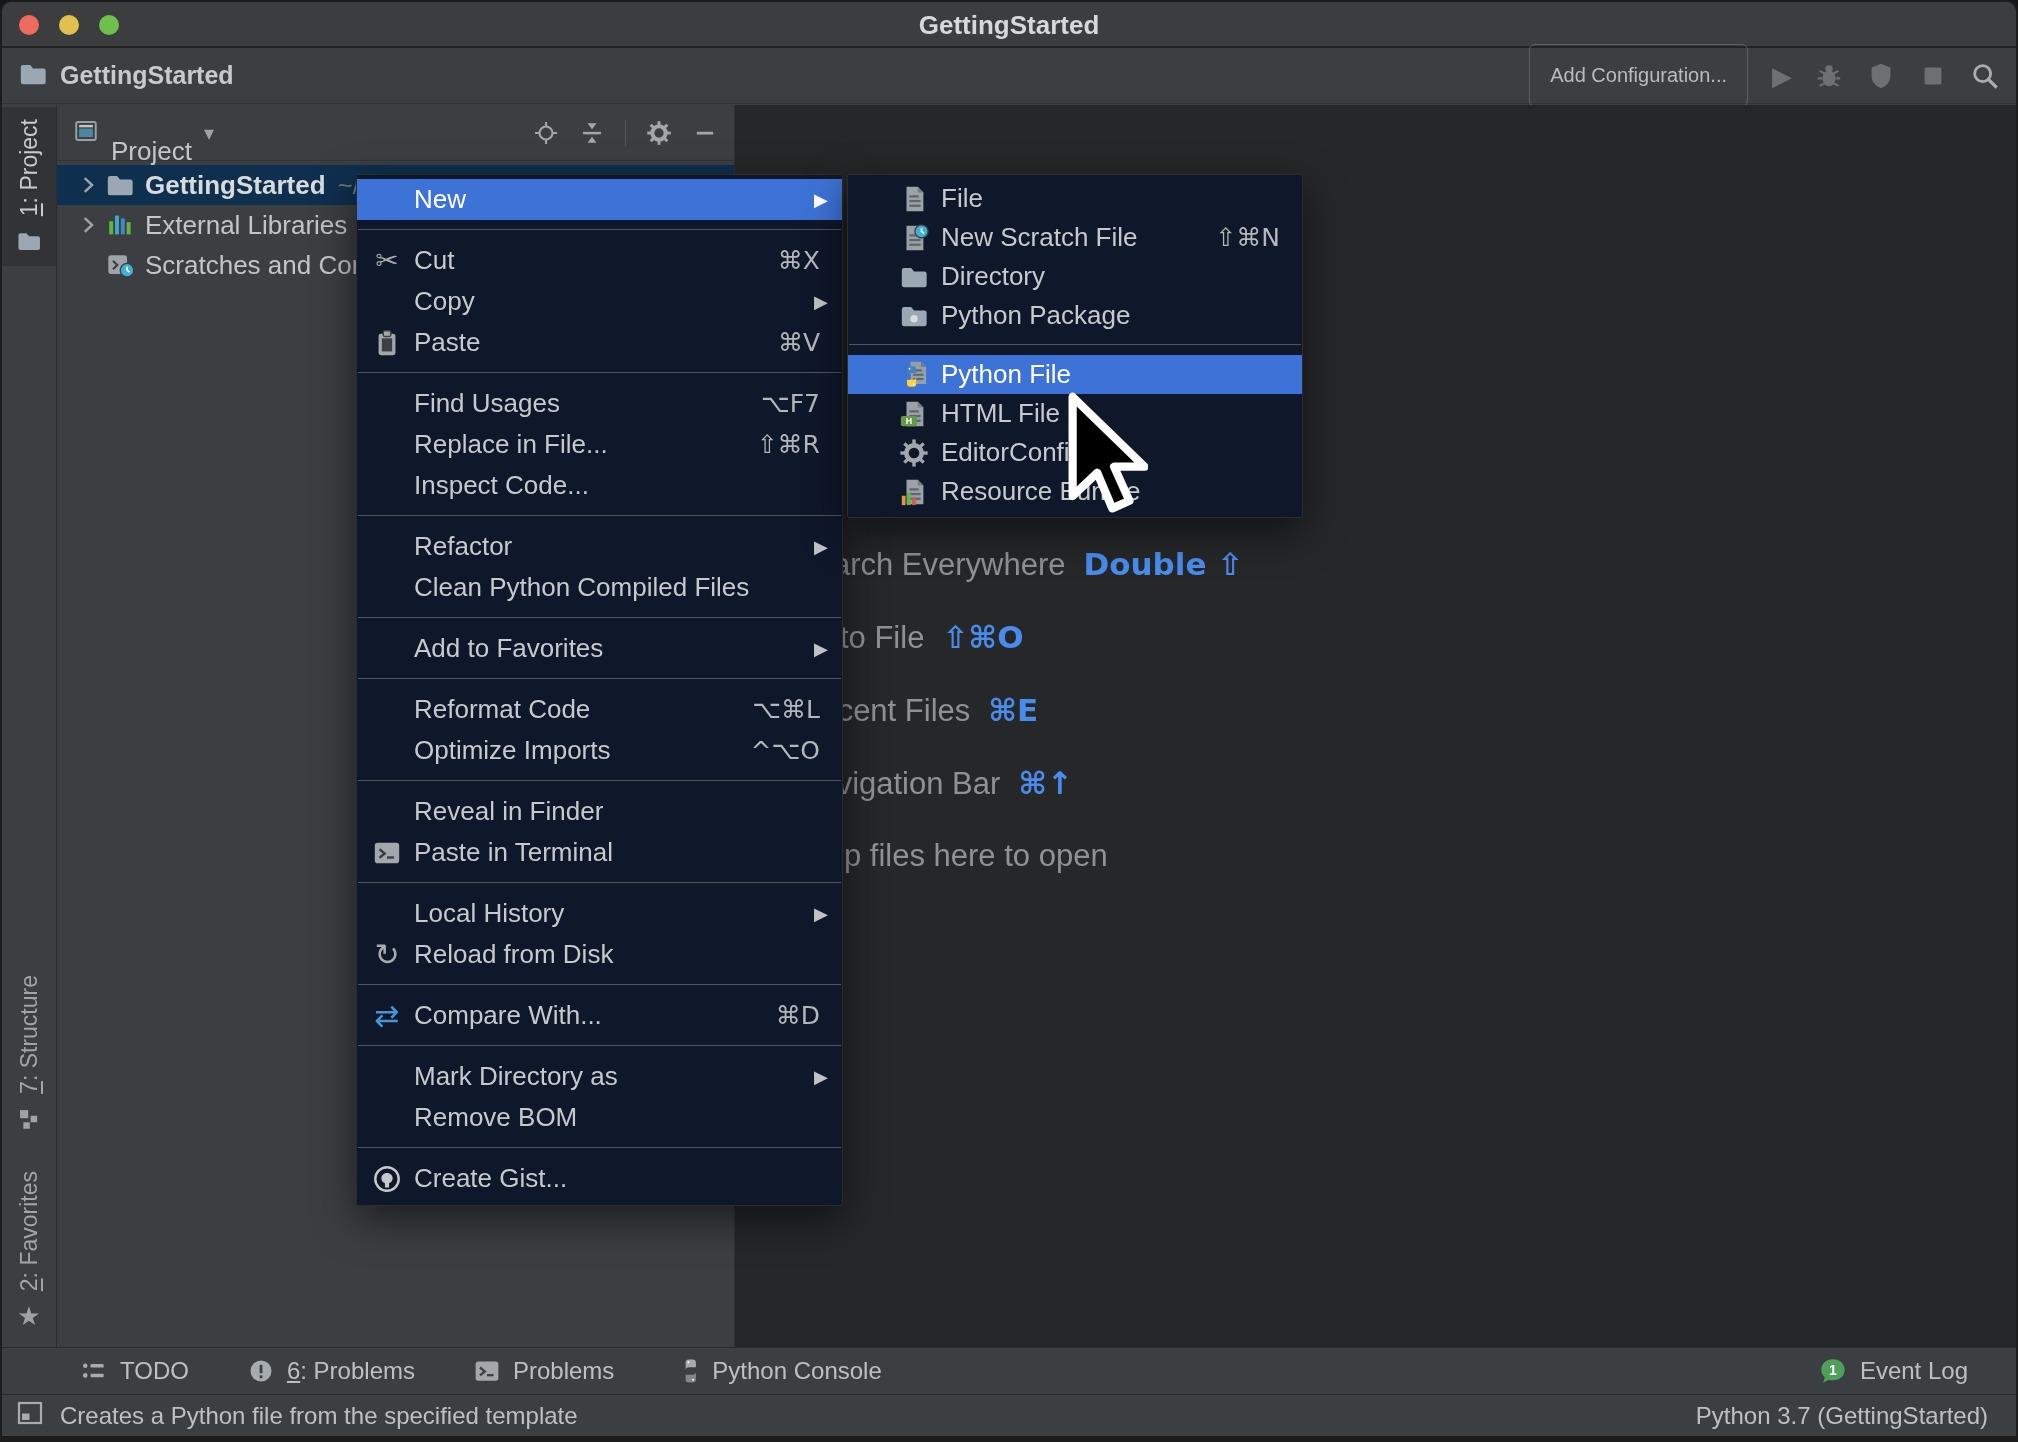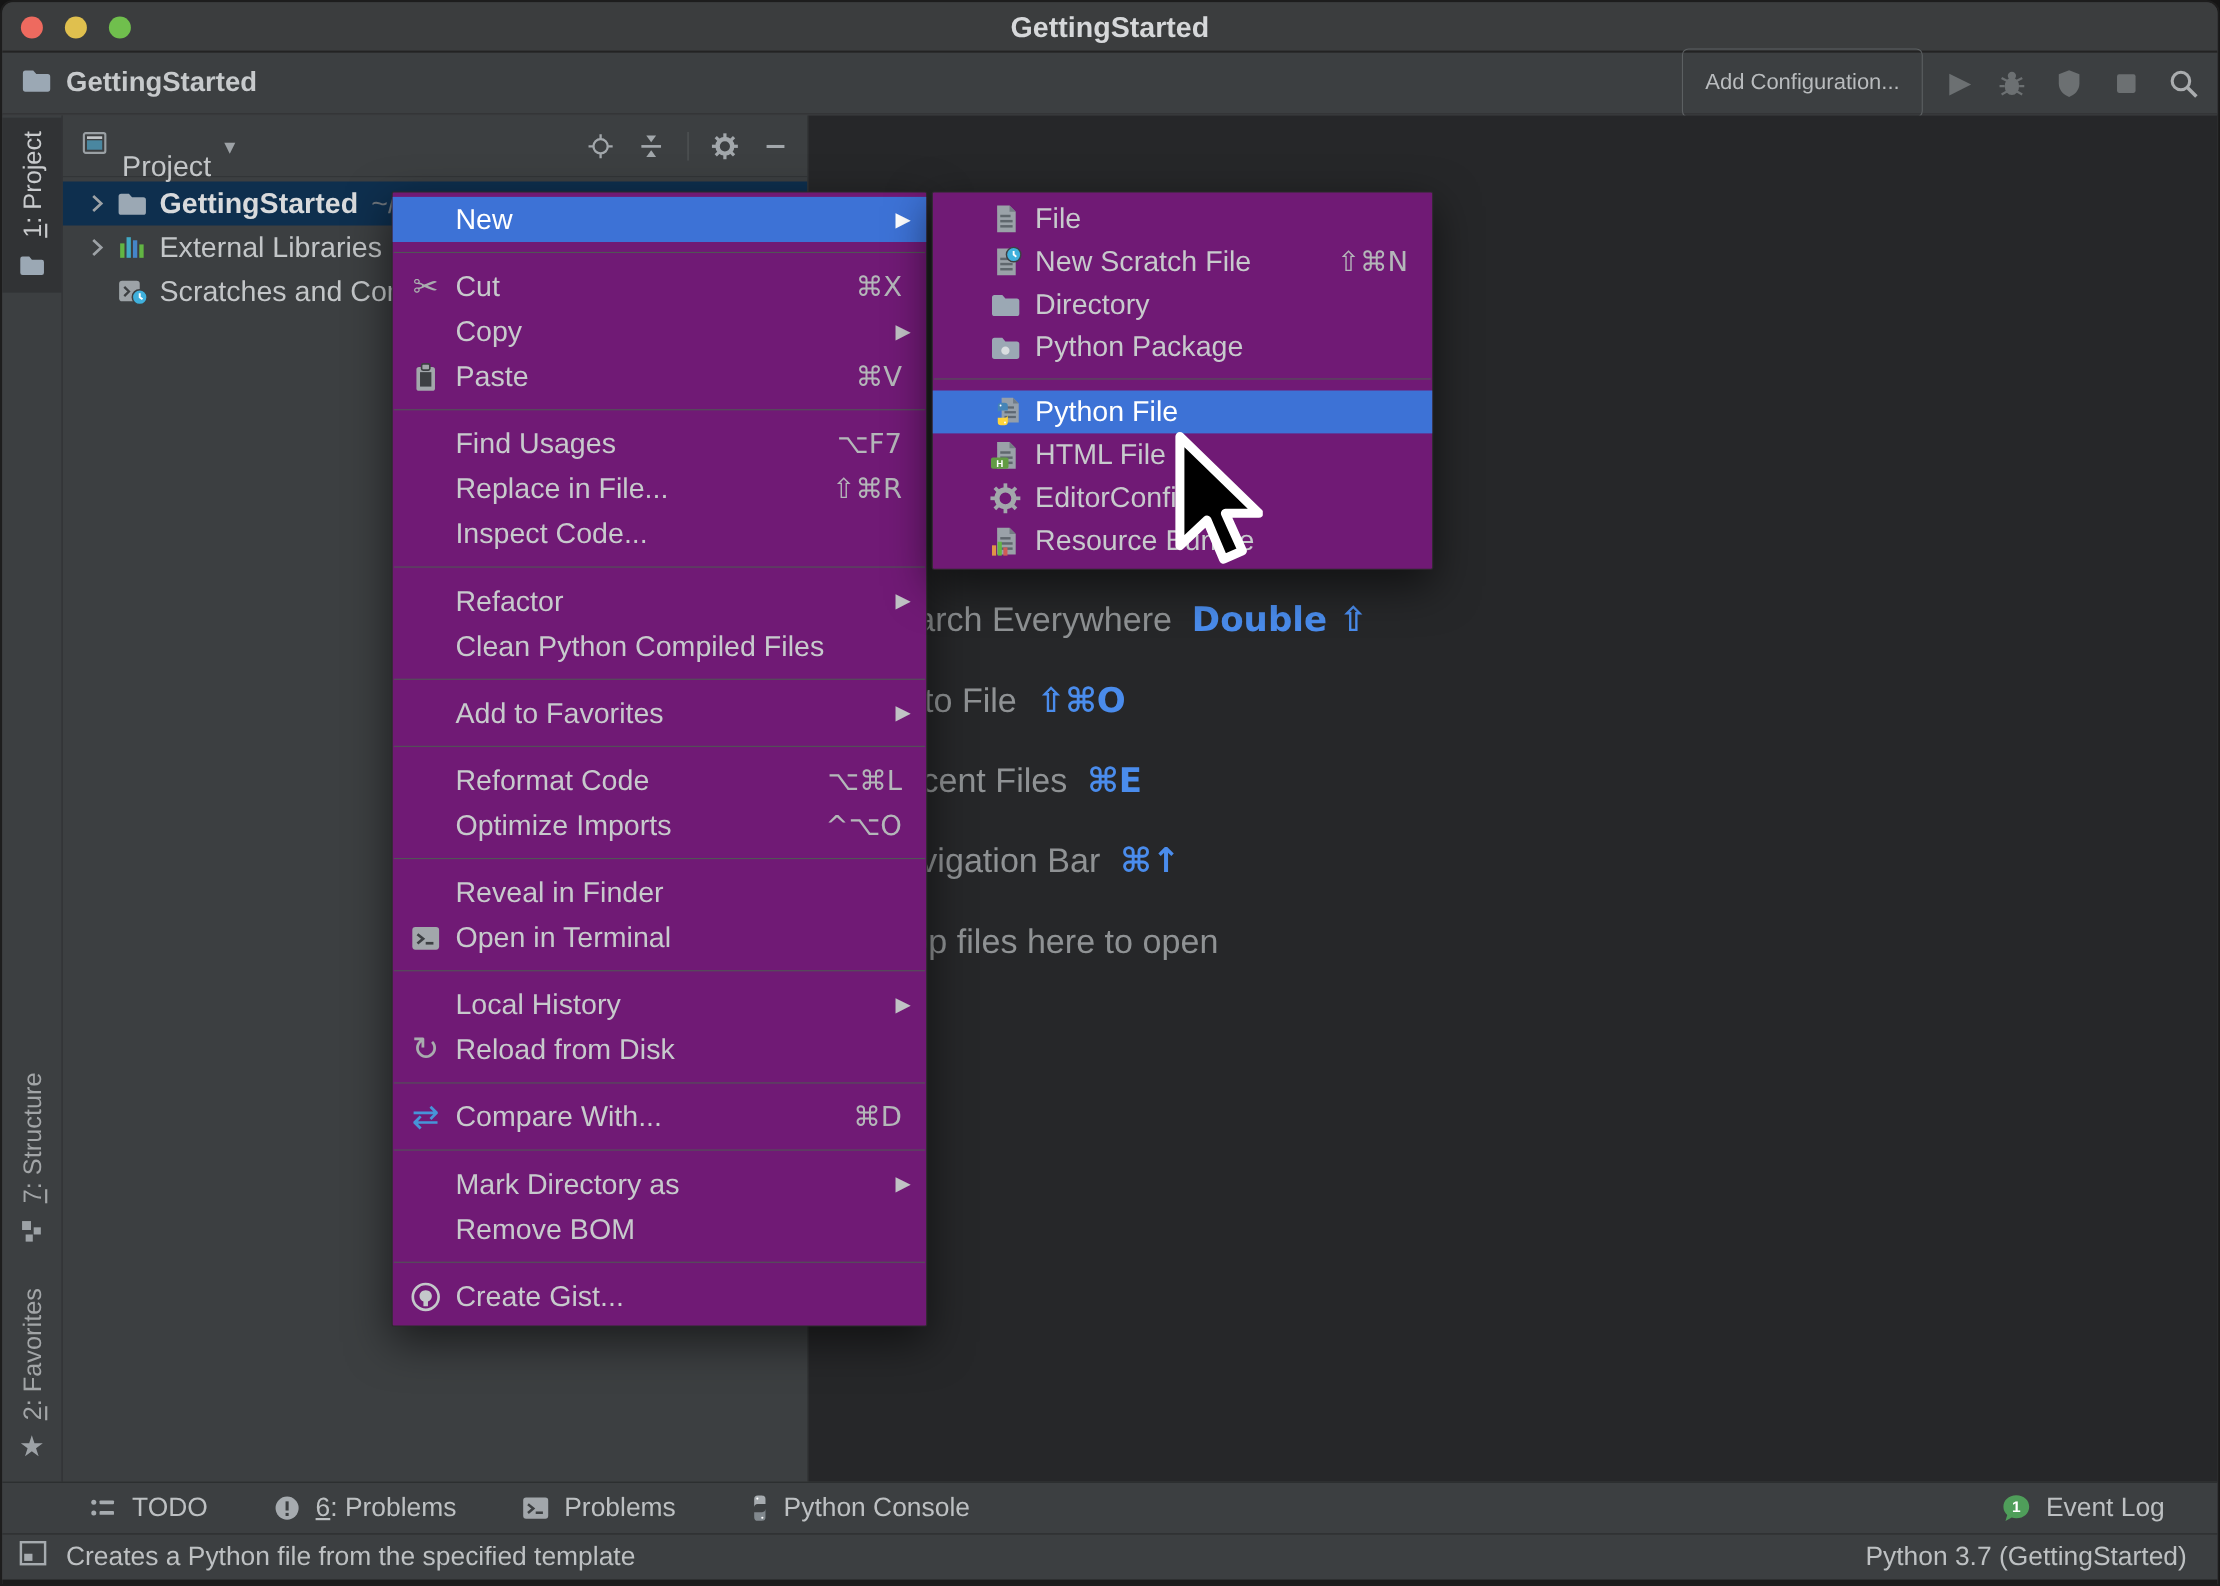--- a/index.html
+++ b/index.html
@@ -48,21 +48,21 @@
   .tr-chev{width:30px;flex:none;display:flex;align-items:center;}
   .tr-icon{margin-right:10px;flex:none;display:flex;align-items:center;}
   .tr-name.bold{font-weight:bold;color:#d8dadc;}
   .tr-path{color:#6e757c;margin-left:12px;}
 
   .editor{flex:1;background:#262729;position:relative;overflow:hidden;}
   .hint{position:absolute;font-size:31px;color:#8f9294;white-space:nowrap;}
   .hint .hint-kbd{color:#4a8cec;font-weight:600;margin-left:18px;}
 
   
-  .menu{position:absolute;background:#701a75;border:1px solid #2b2b2b;border-radius:2px;
+  .menu{position:absolute;background:#0f172a;border:1px solid #2b2b2b;border-radius:2px;
     box-shadow:0 14px 40px rgba(0,0,0,.55);padding:4px 0 6px 0;z-index:40;box-sizing:border-box;}
   .context-menu{left:354px;top:172px;width:487px;}
   .submenu{left:845px;top:172px;width:456px;z-index:41;}
   .menu-item{height:41px;display:flex;align-items:center;color:#c7cacc;font-size:26px;}
   .submenu .menu-item{height:39px;padding-left:36px;}
   .mi-icon{width:34px;margin-left:13px;flex:none;display:flex;align-items:center;justify-content:center;}
   .mi-label{margin-left:10px;white-space:nowrap;}
   .mi-shortcut{margin-left:auto;margin-right:22px;color:#b4b7b9;font-size:25px;}
   .mi-arrow{margin-left:auto;margin-right:10px;color:#c0c3c5;font-size:18px;width:22px;text-align:center;}
   .menu-item.selected{background:#3d72d6;color:#ffffff;}
@@ -344,21 +344,21 @@
         <span class="mi-label">Reveal in Finder</span>
       </div>
       <div class="menu-item">
         <span class="mi-icon">
           <svg width="30" height="30" viewBox="0 0 32 32">
             <rect x="3" y="5" width="26" height="22" rx="3" fill="#a2a7ab"></rect>
             <path d="M8 12 l5.5 4.5 L8 21" stroke="#3d4043" stroke-width="2.6" fill="none"></path>
             <rect x="16" y="19.5" width="7.5" height="2.6" fill="#3d4043"></rect>
           </svg>
         </span>
-        <span class="mi-label">Open in Terminal</span>
+        <span class="mi-label">Paste in Terminal</span>
       </div>
       <div class="menu-sep"></div>
       <div class="menu-item">
         <span class="mi-icon"></span>
         <span class="mi-label">Local History</span>
         <span class="mi-arrow glyph">▶</span>
       </div>
       <div class="menu-item">
         <span class="mi-icon">
           <span class="glyph" style="font-size:30px;color:#a9acae">↻</span>

